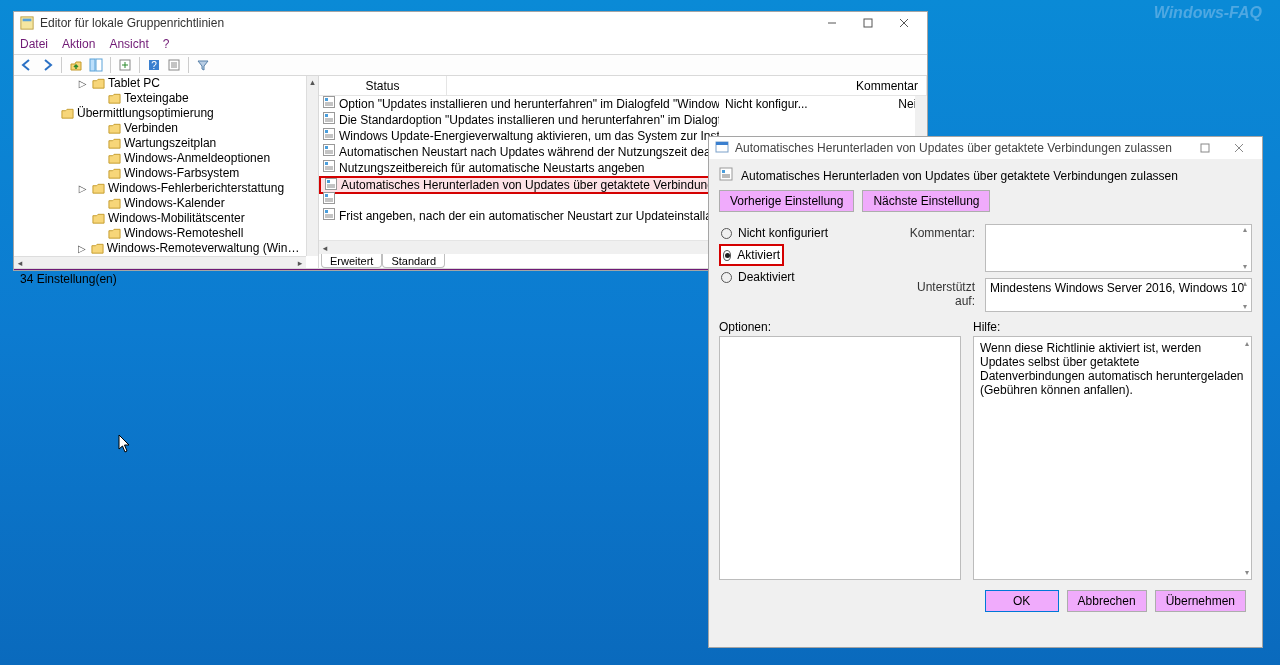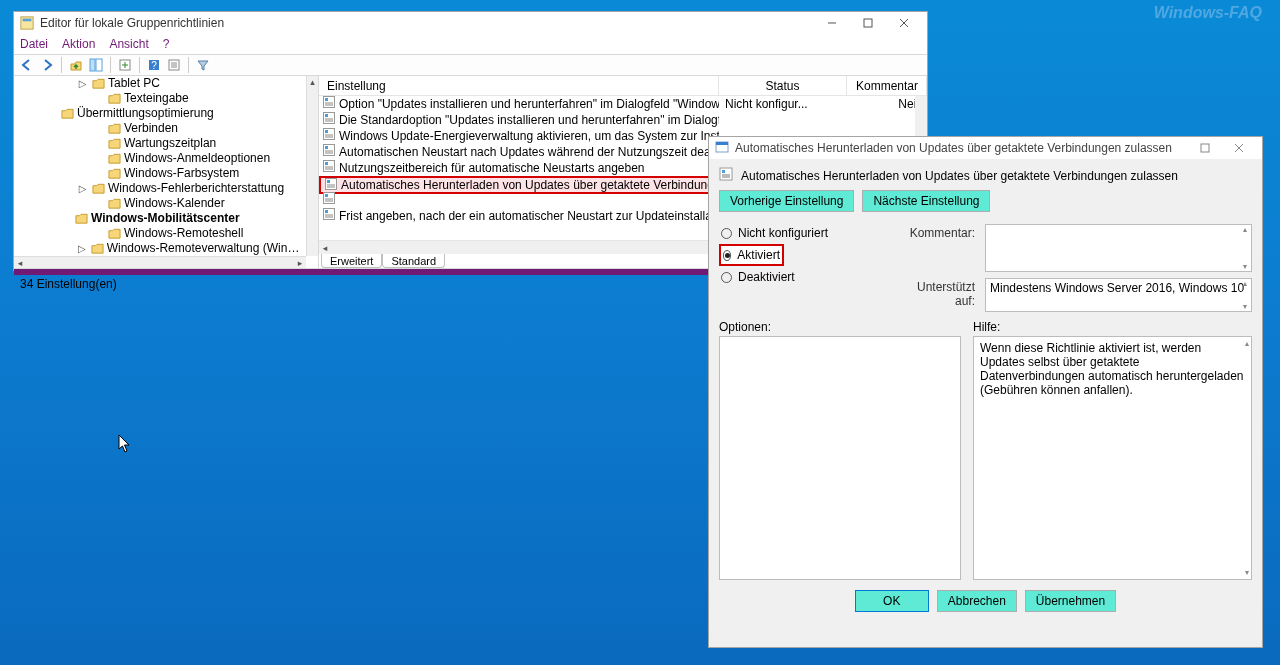--- a/index.html
+++ b/index.html
@@ -42,51 +42,51 @@
   .row .cell-status { flex:0 0 128px; padding-left:6px; white-space:nowrap; overflow:hidden; text-overflow:ellipsis; }
   .row .cell-comment { flex:1; text-align:right; padding-right:4px; }
   .row.highlight .cell-name { border:2px solid #d40000; background:#fde2e6; height:18px; line-height:14px; }
   .setting-icon svg { width:12px; height:12px; }
   .list-scroll-v { position:absolute; right:0; top:20px; bottom:28px; width:12px; background:#f0f0f0; }
   .list-scroll-h { position:absolute; left:0; right:12px; bottom:14px; height:14px; background:#f0f0f0; border-top:1px solid #e5e5e5; display:flex; }
   .list-scroll-h .arrow { width:12px; text-align:center; font-size:9px; line-height:14px; color:#555; }
   .tabs-bottom { position:absolute; left:2px; bottom:0; height:16px; display:flex; font-size:11px; align-items:flex-end; }
   .tab { padding:1px 8px 0 8px; border:1px solid #bfbfbf; border-top:none; border-radius:0 0 4px 4px; background:#fff; margin-right:0; font-size:11px; }
   .tab.active { background:#fff; font-weight:400; }
-  .gp-status { height:20px; border-top:6px solid #701a75; font-size:12px; padding:2px 6px; }
+  .gp-status { height:20px; border-top:1px solid #701a75; font-size:12px; padding:2px 6px; }
 
   
   .dlg { position:absolute; left:708px; top:136px; width:555px; height:512px; background:#f0f0f0; border:1px solid #a5a5a5; }
   .dlg-title { height:22px; background:#fff; display:flex; align-items:center; padding:0 6px; font-size:12px; color:#444; }
   .dlg-title .title-text { flex:1; margin-left:6px; }
   .dlg-title .win-btns { display:flex; }
   .dlg-title .win-btn { width:34px; height:20px; display:flex; align-items:center; justify-content:center; color:#888; }
   .dlg-head { padding:8px 10px 6px 10px; display:flex; align-items:center; gap:8px; font-size:12px; }
   .dlg-nav { display:flex; gap:8px; padding:0 10px 8px 10px; }
-  .dlg-btn { background:#5eead4; border:1px solid #adadad; font-size:12px; padding:3px 10px; }
+  .dlg-btn { background:#f0abfc; border:1px solid #adadad; font-size:12px; padding:3px 10px; }
   .dlg-section { display:flex; padding:4px 10px; font-size:12px; gap:20px; }
   .radio-col { width:160px; }
   .radio-item { display:flex; align-items:center; gap:6px; padding:2px 2px; font-size:12px; }
   .radio-item.highlight { border:2px solid #d40000; background:#fff; }
   .radio-dot { width:11px; height:11px; border:1px solid #555; border-radius:50%; display:inline-flex; align-items:center; justify-content:center; }
   .radio-dot.on::after { content:""; width:5px; height:5px; background:#222; border-radius:50%; }
   .label-col { width:80px; text-align:right; padding-right:4px; color:#333; }
   .field-col { flex:1; }
   .field-box { background:#fff; border:1px solid #bcbcbc; height:48px; position:relative; font-size:12px; }
   .field-box.small { height:34px; }
   .field-box .inner { padding:2px 4px; height:100%; overflow:hidden; }
   .field-box .fs-arrow { position:absolute; right:0; width:12px; font-size:8px; color:#888; text-align:center; }
   .lower { display:flex; padding:4px 10px; gap:12px; font-size:12px; }
   .pane-label { font-size:12px; margin-bottom:2px; }
   .pane { background:#fff; border:1px solid #bcbcbc; height:244px; padding:4px 6px; font-size:12px; position:relative; }
   .options-pane { width:242px; }
   .help-pane { flex:1; }
   .help-pane .scroll-up { position:absolute; right:2px; top:2px; font-size:8px; color:#888; }
   .help-pane .scroll-dn { position:absolute; right:2px; bottom:2px; font-size:8px; color:#888; }
-  .dlg-buttons { display:flex; justify-content:center; gap:8px; padding:6px 16px; }
+  .dlg-buttons { display:flex; justify-content:flex-end; gap:8px; padding:6px 16px; }
   .dlg-buttons .dlg-btn { min-width:74px; }
   .dlg-buttons .default { border:1px solid #0078d7; }
 
   .cursor { position:absolute; left:118px; top:434px; pointer-events:none; }
 </style>
 </head>
 <body>
 
 <div class="watermark">Windows-FAQ</div>
 
@@ -236,21 +236,21 @@
               </svg></span>
             <span class="label">Windows-Fehlerberichterstattung</span>
           </div>
           <div class="tree-node" style="padding-left: 80px;">
             <span class="exp"></span>
             <span class="folder-icon"><svg viewBox="0 0 14 14">
                 <path d="M1 12 V4 H5 L6.5 2.5 H13 V12 Z" fill="#f7d679" stroke="#c49a2a"></path>
               </svg></span>
             <span class="label">Windows-Kalender</span>
           </div>
-          <div class="tree-node" style="padding-left: 47px; font-weight: bold;">
+          <div class="tree-node" style="padding-left: 64px;">
             <span class="exp"></span>
             <span class="folder-icon"><svg viewBox="0 0 14 14">
                 <path d="M1 12 V4 H5 L6.5 2.5 H13 V12 Z" fill="#f7d679" stroke="#c49a2a"></path>
               </svg></span>
             <span class="label">Windows-Mobilitätscenter</span>
           </div>
           <div class="tree-node" style="padding-left: 80px;">
             <span class="exp"></span>
             <span class="folder-icon"><svg viewBox="0 0 14 14">
                 <path d="M1 12 V4 H5 L6.5 2.5 H13 V12 Z" fill="#f7d679" stroke="#c49a2a"></path>
@@ -268,21 +268,20 @@
       <div class="tree-scroll-v">
           <div class="arrow">▴</div>
         </div>
       <div class="tree-scroll-h">
           <div class="arrow">◂</div>
           <div class="arrow">▸</div>
         </div>
     </div>
     <div class="gp-list-wrap">
       <div class="gp-header-row">
-        <div class="col col-name">Einstellung</div>
         <div class="col col-status">Status</div>
         <div class="col col-comment">Kommentar</div>
       </div>
       <div class="gp-list" id="gp-list">
           <div class="row">
             <div class="cell-name">
               <span class="setting-icon"><svg viewBox="0 0 12 12">
                   <rect x="0.5" y="0.5" width="11" height="11" fill="#fff" stroke="#999"></rect>
                   <rect x="2" y="2" width="3" height="3" fill="#4a9edc"></rect>
                   <line x1="2" y1="7" x2="10" y2="7" stroke="#888"></line>

